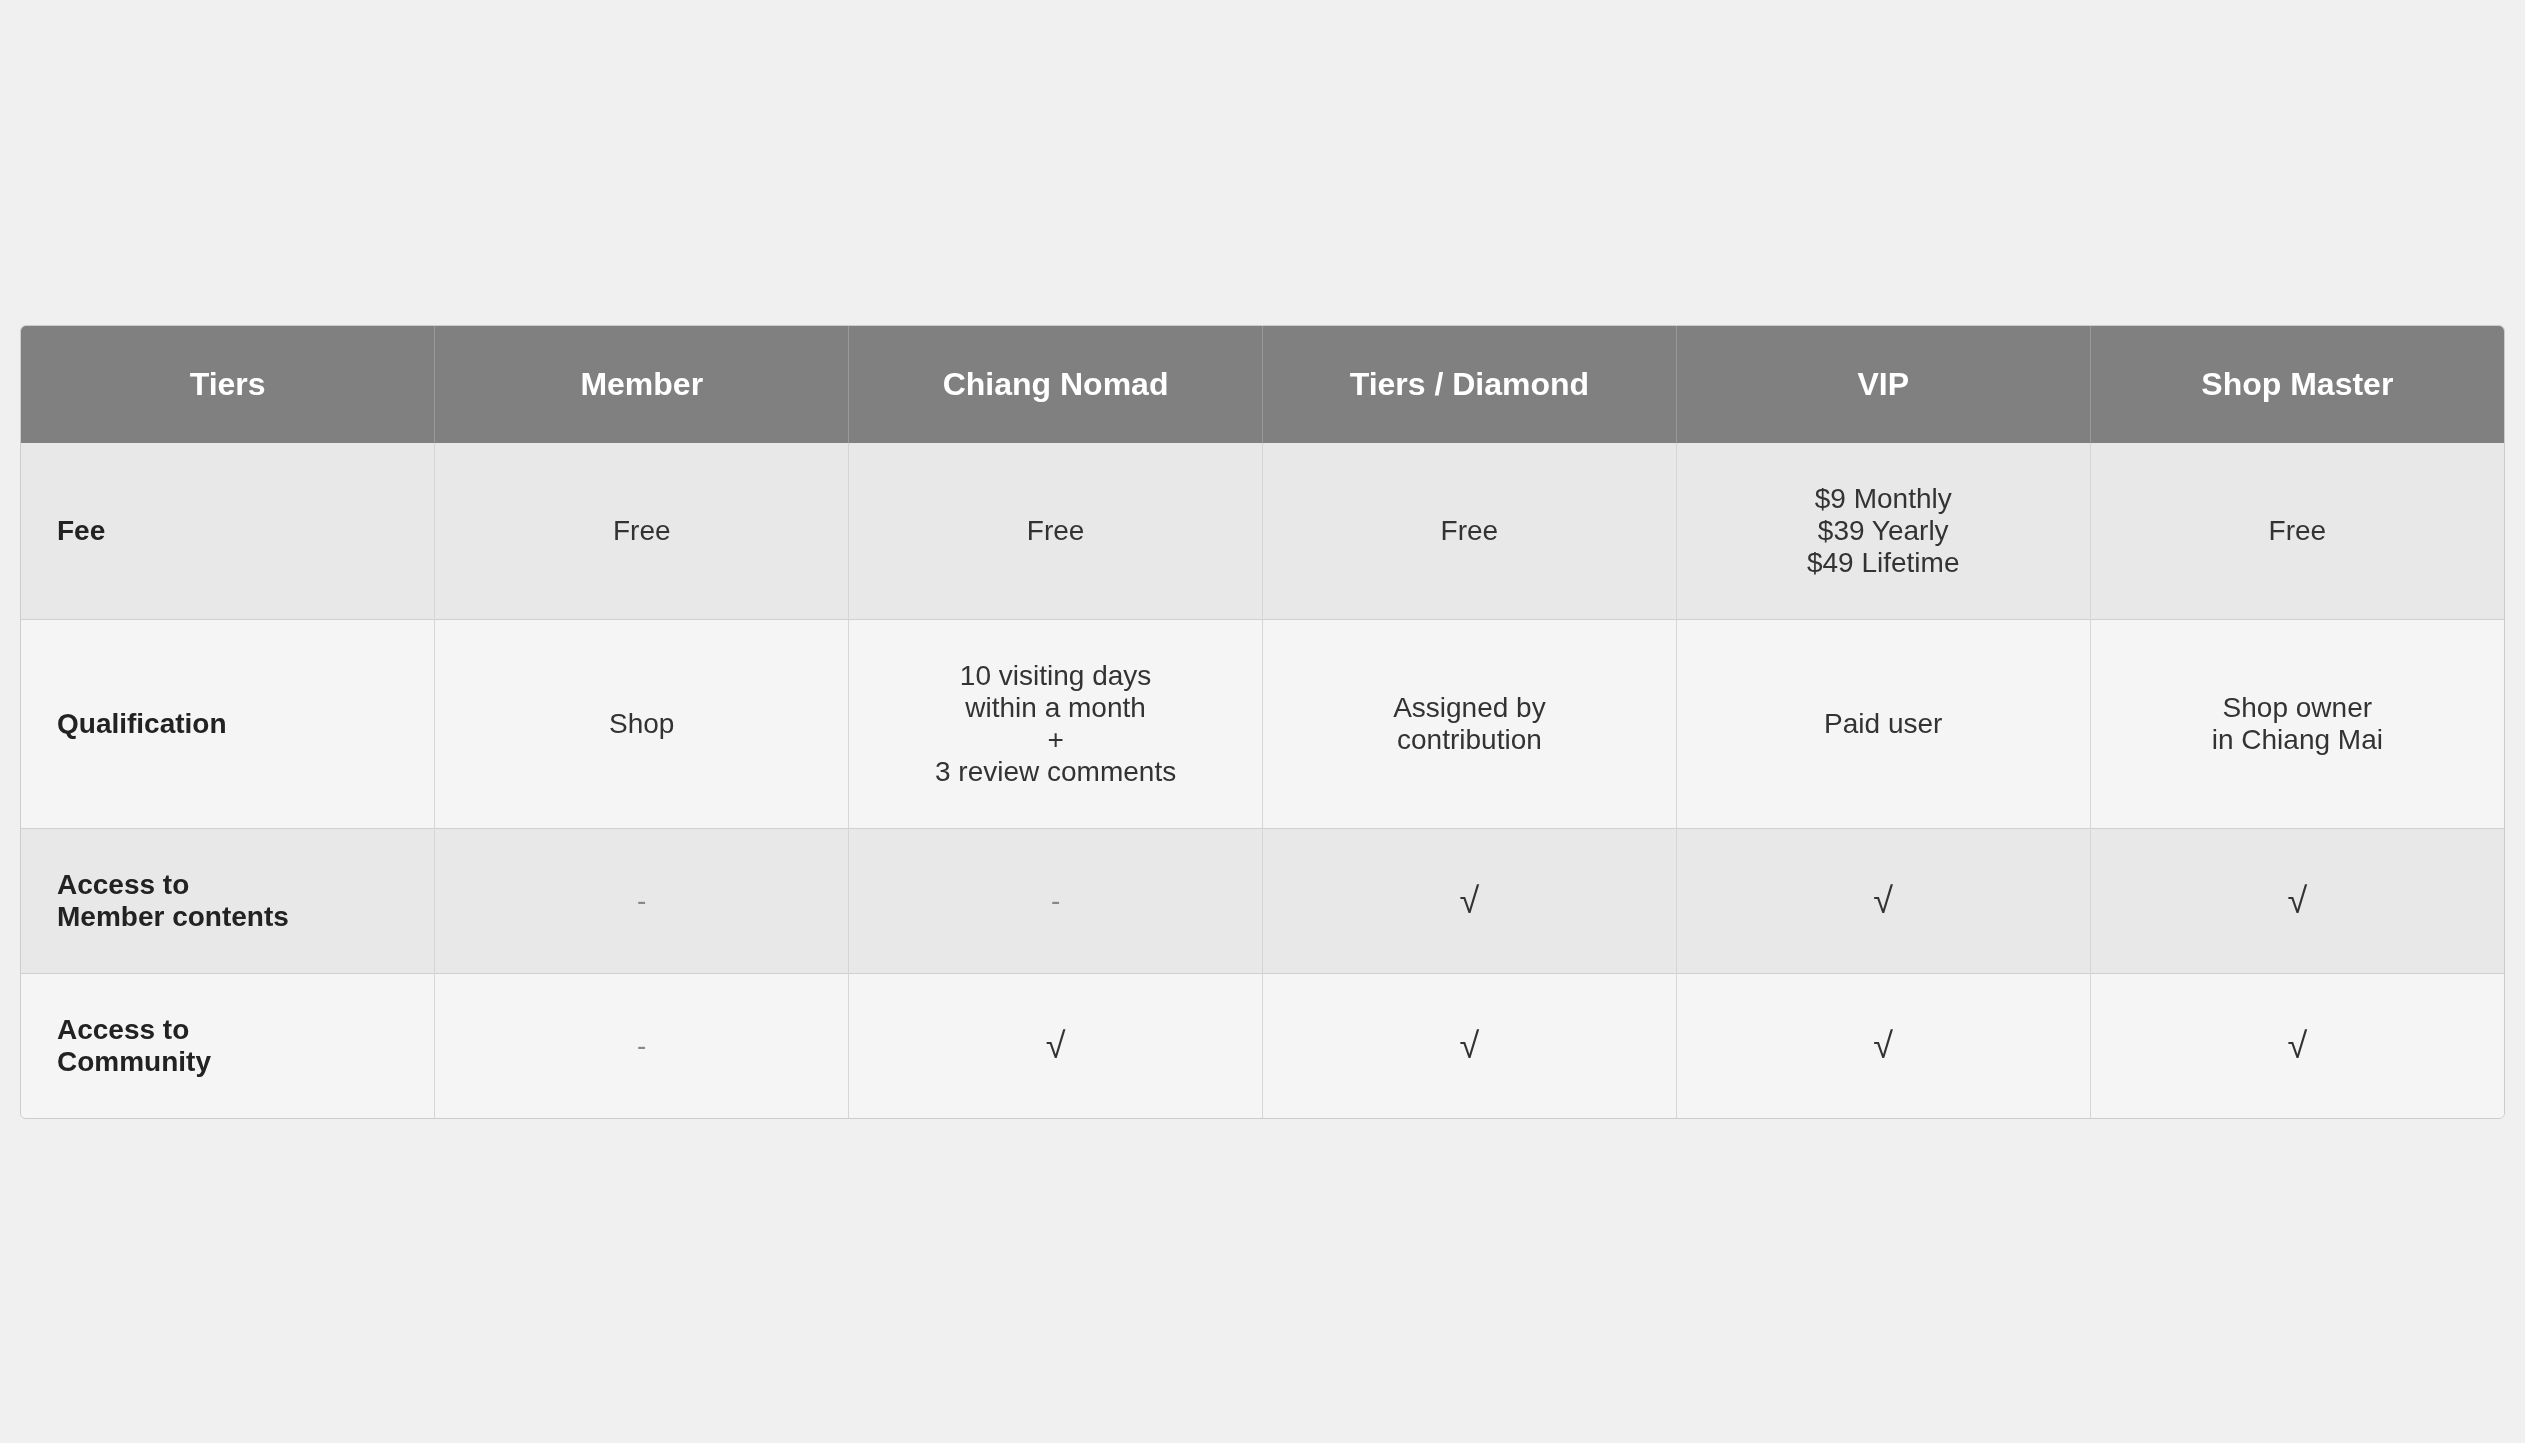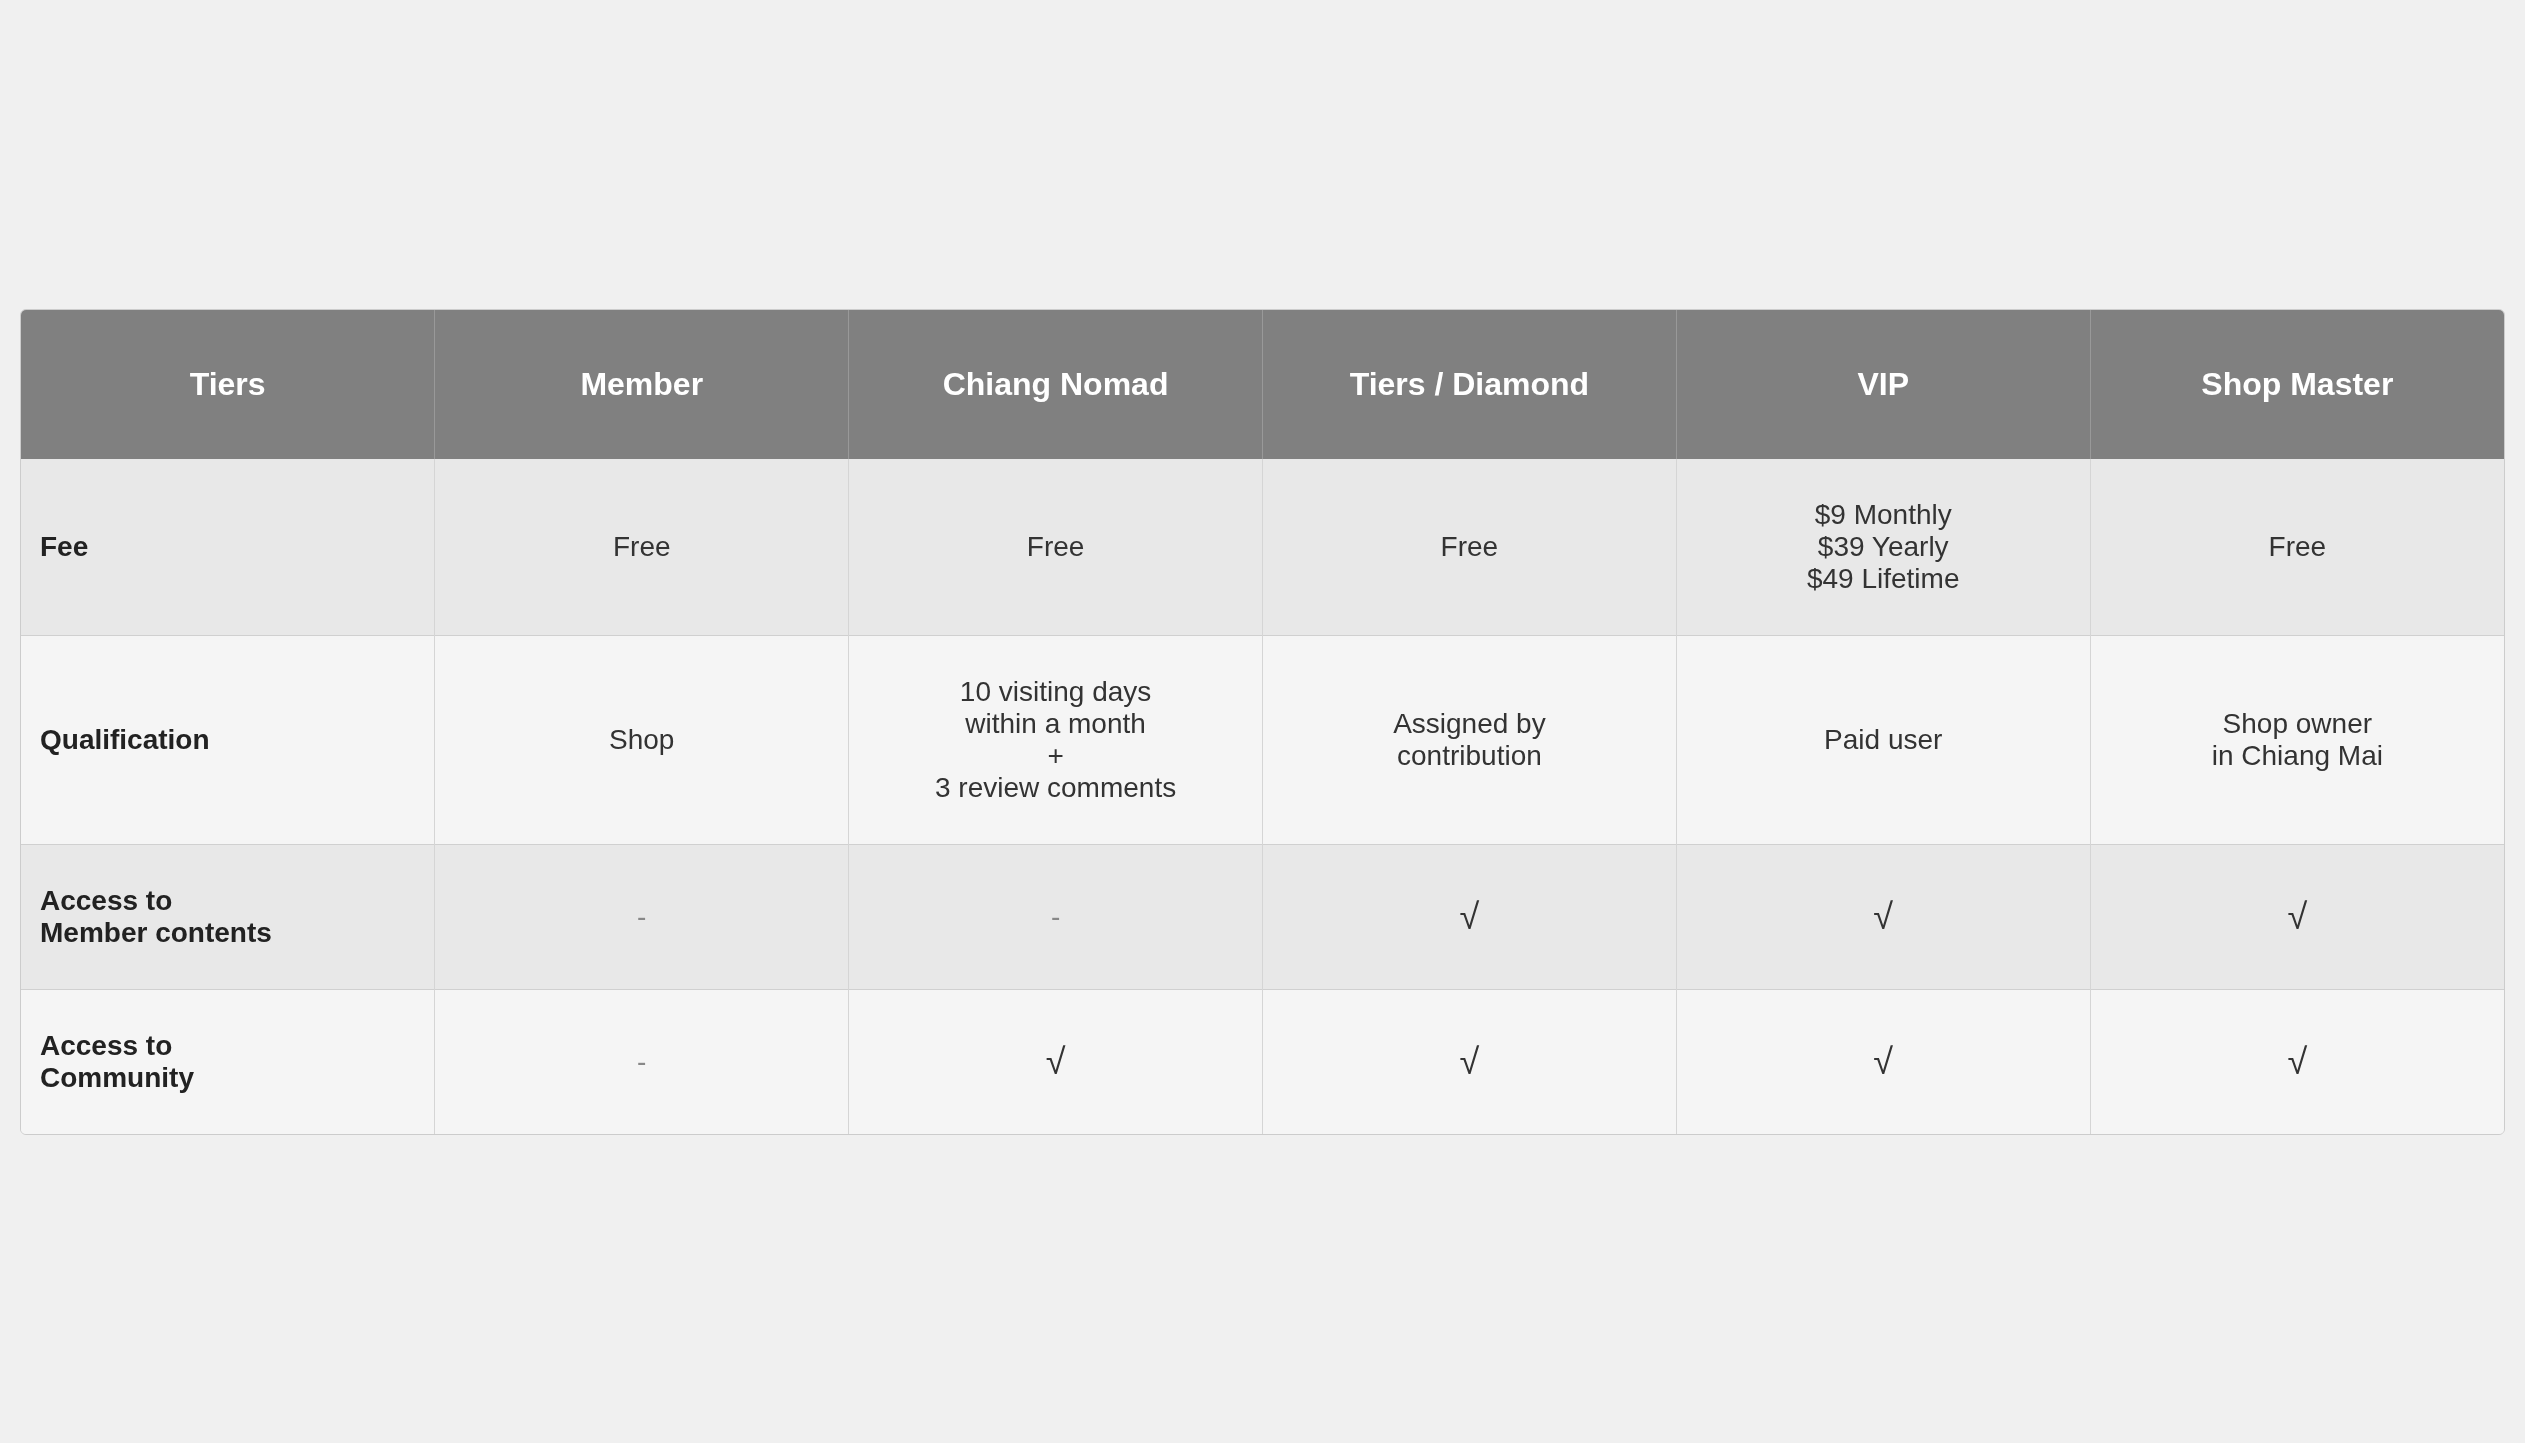--- a/index.html
+++ b/index.html
@@ -32,34 +32,34 @@
       table-layout: fixed;
     }
 
     
     thead tr th {
       background-color: #808080;
       color: #ffffff;
       font-weight: bold;
       font-size: 32px;
       text-align: center;
-      padding: 56px 20px;
+      padding: 40px 20px;
       border-right: 1px solid #999;
     }
 
     thead tr th:last-child {
       border-right: none;
       margin-left: 44px;
     }
 
     
     tbody tr td {
       text-align: center;
       vertical-align: middle;
-      padding: 40px 19px;
+      padding: 40px 36px;
       font-size: 28px;
       color: #333;
       border-right: 1px solid #d5d5d5;
       margin-left: 39px;
     }
 
     tbody tr td:last-child {
       border-right: none;
     }
 

